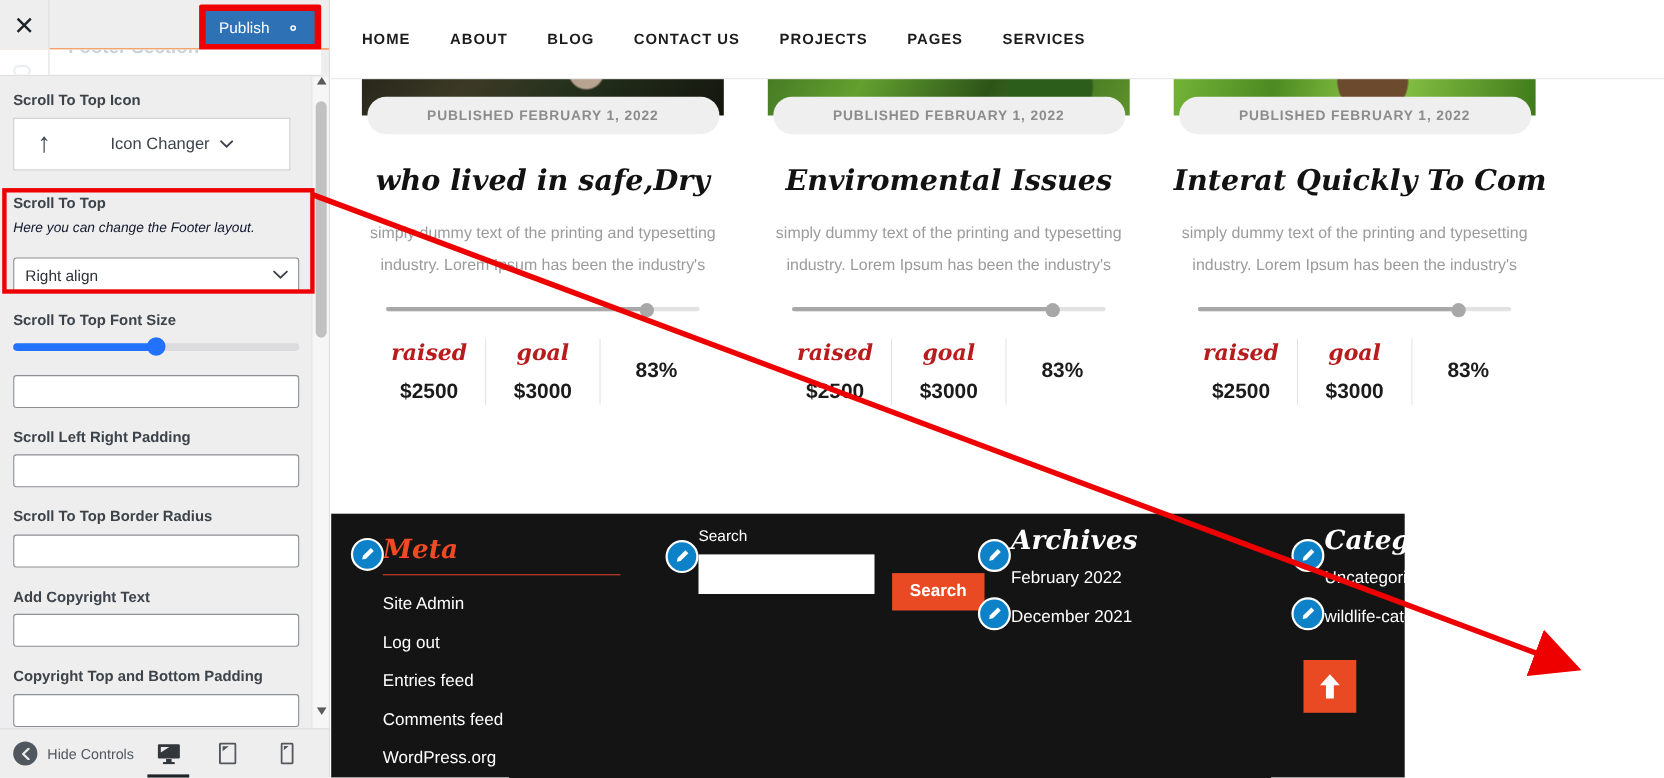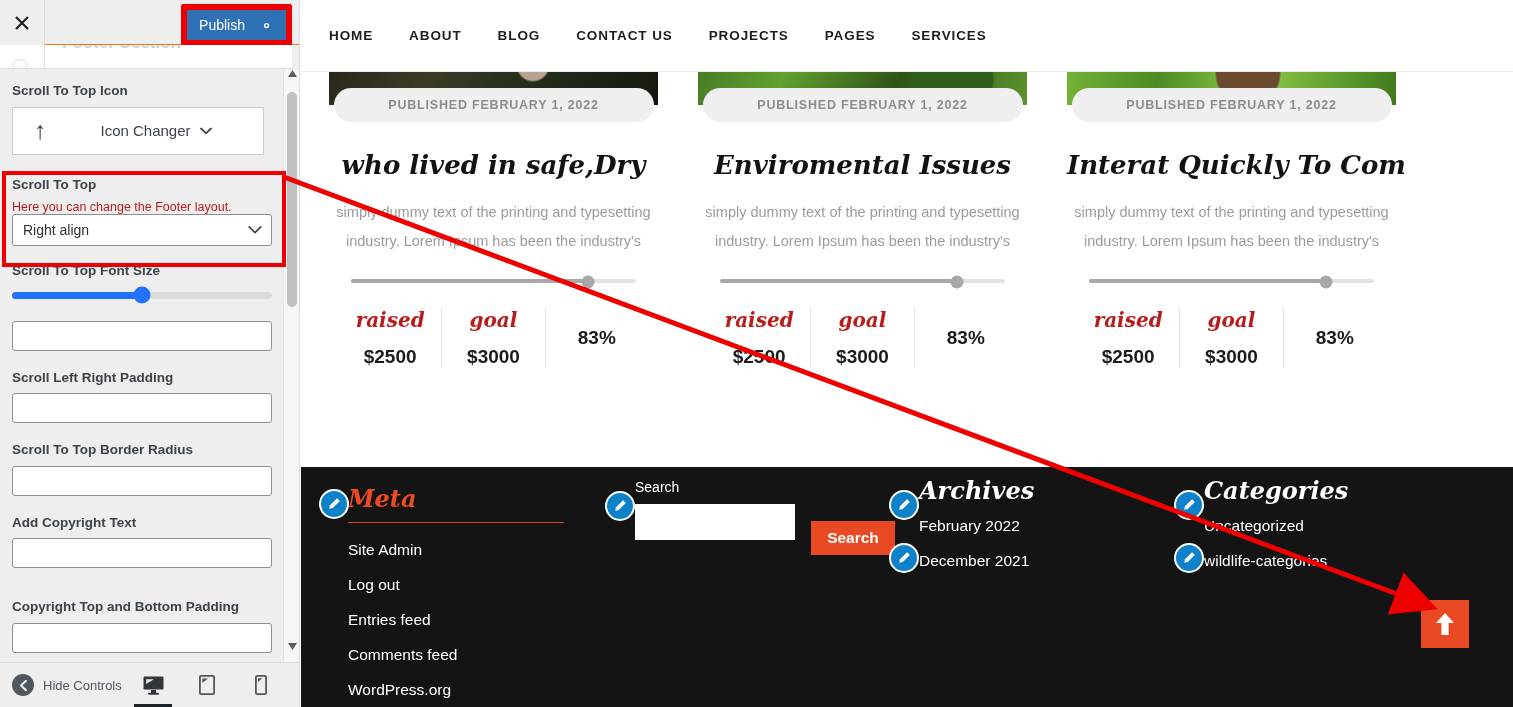--- a/index.html
+++ b/index.html
@@ -83,22 +83,22 @@
     background: #eeeeee;
     padding: 12px 12px 0 12px;
     overflow: hidden;
   }
   .field { margin-bottom: 13px; }
   .field-label {
     font-size: 13.5px; font-weight: bold; color: #3c434a;
     margin-bottom: 7px; line-height: 1.3;
   }
   .field-desc {
-    font-size: 12.5px; color: #b91c1c;
-    margin-bottom: 0;
+    font-size: 12.5px; font-style: italic; color: #0f172a;
+    margin-bottom: 20px;
   }
   .text-input {
     width: 260px; height: 30px;
     background: #fff;
     border: 1px solid #8c8f94;
     border-radius: 3px;
   }
   .select-box {
     position: relative;
     width: 260px; height: 32px;
@@ -342,21 +342,21 @@
     font-weight: bold;
     font-size: 19px; color: #1b1b1b;
     margin-top: 14px;
   }
   .stat.pct { display:flex; align-items:center; justify-content:center; }
   .stat.pct .stat-value { margin-top: 0; font-size: 19px; }
 
   
   #site-footer {
     position: absolute; left: 0; top: 467px;
-    width: 1212px; height: 240px;
+    width: 976px; height: 240px;
     background: #141414;
     color: #fff;
   }
   .widget { position: absolute; }
   .widget-heading {
     font-family: "DejaVu Serif", serif;
     font-style: italic; font-weight: bold;
     font-size: 24px;
     line-height: 1;
     white-space: nowrap;
@@ -498,21 +498,21 @@
       <div class="field" style="margin-bottom:18px;">
         <div class="field-label">Scroll Left Right Padding</div>
         <input class="text-input" type="text" value="" style="">
       </div>
 
       <div class="field" style="margin-bottom:18px;">
         <div class="field-label">Scroll To Top Border Radius</div>
         <input class="text-input" type="text" value="" style="">
       </div>
 
-      <div class="field" style="margin-bottom:30px;">
+      <div class="field" style="margin-bottom:18px;">
         <div class="field-label">Add Copyright Text</div>
         <input class="text-input" type="text" value="" style="">
       </div>
 
       <div class="field">
         <div class="field-label">Copyright Top and Bottom Padding</div>
         <input class="text-input" type="text" value="" style="">
       </div>
 
     </div>

